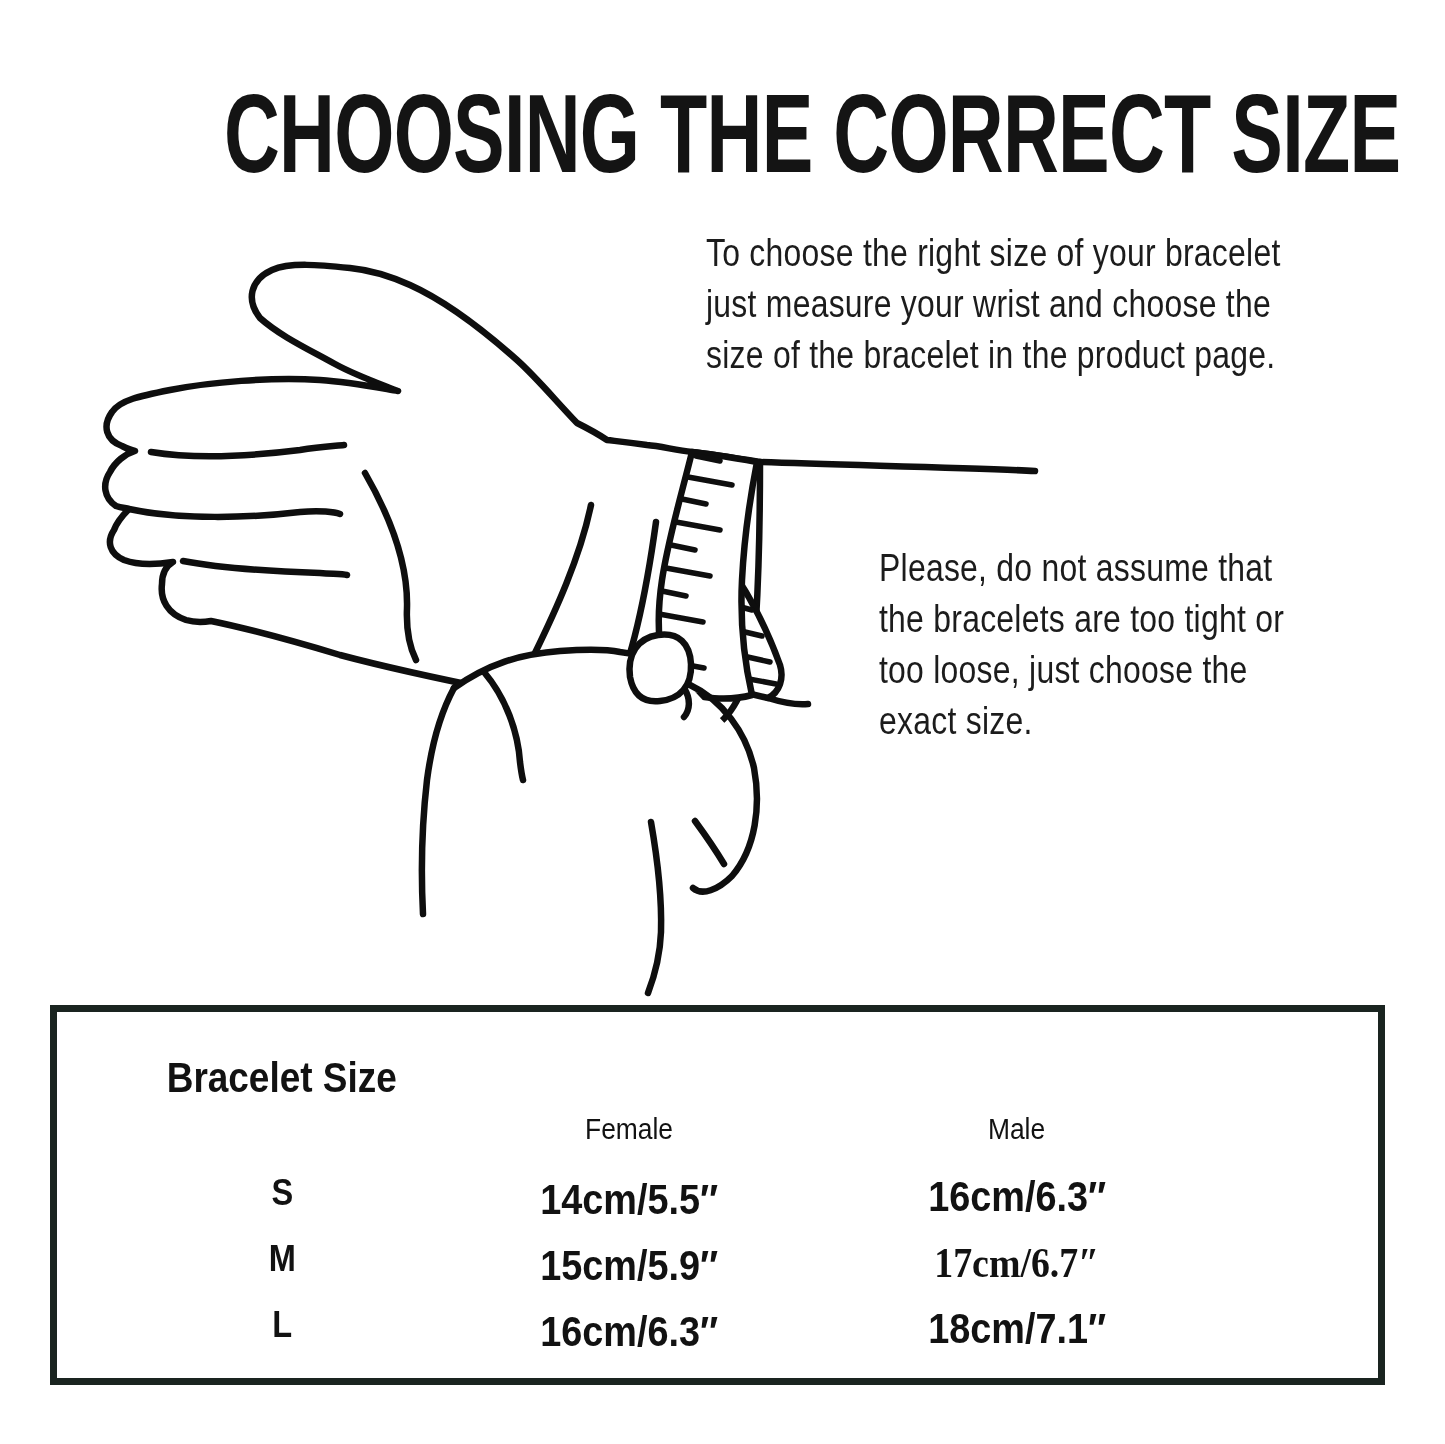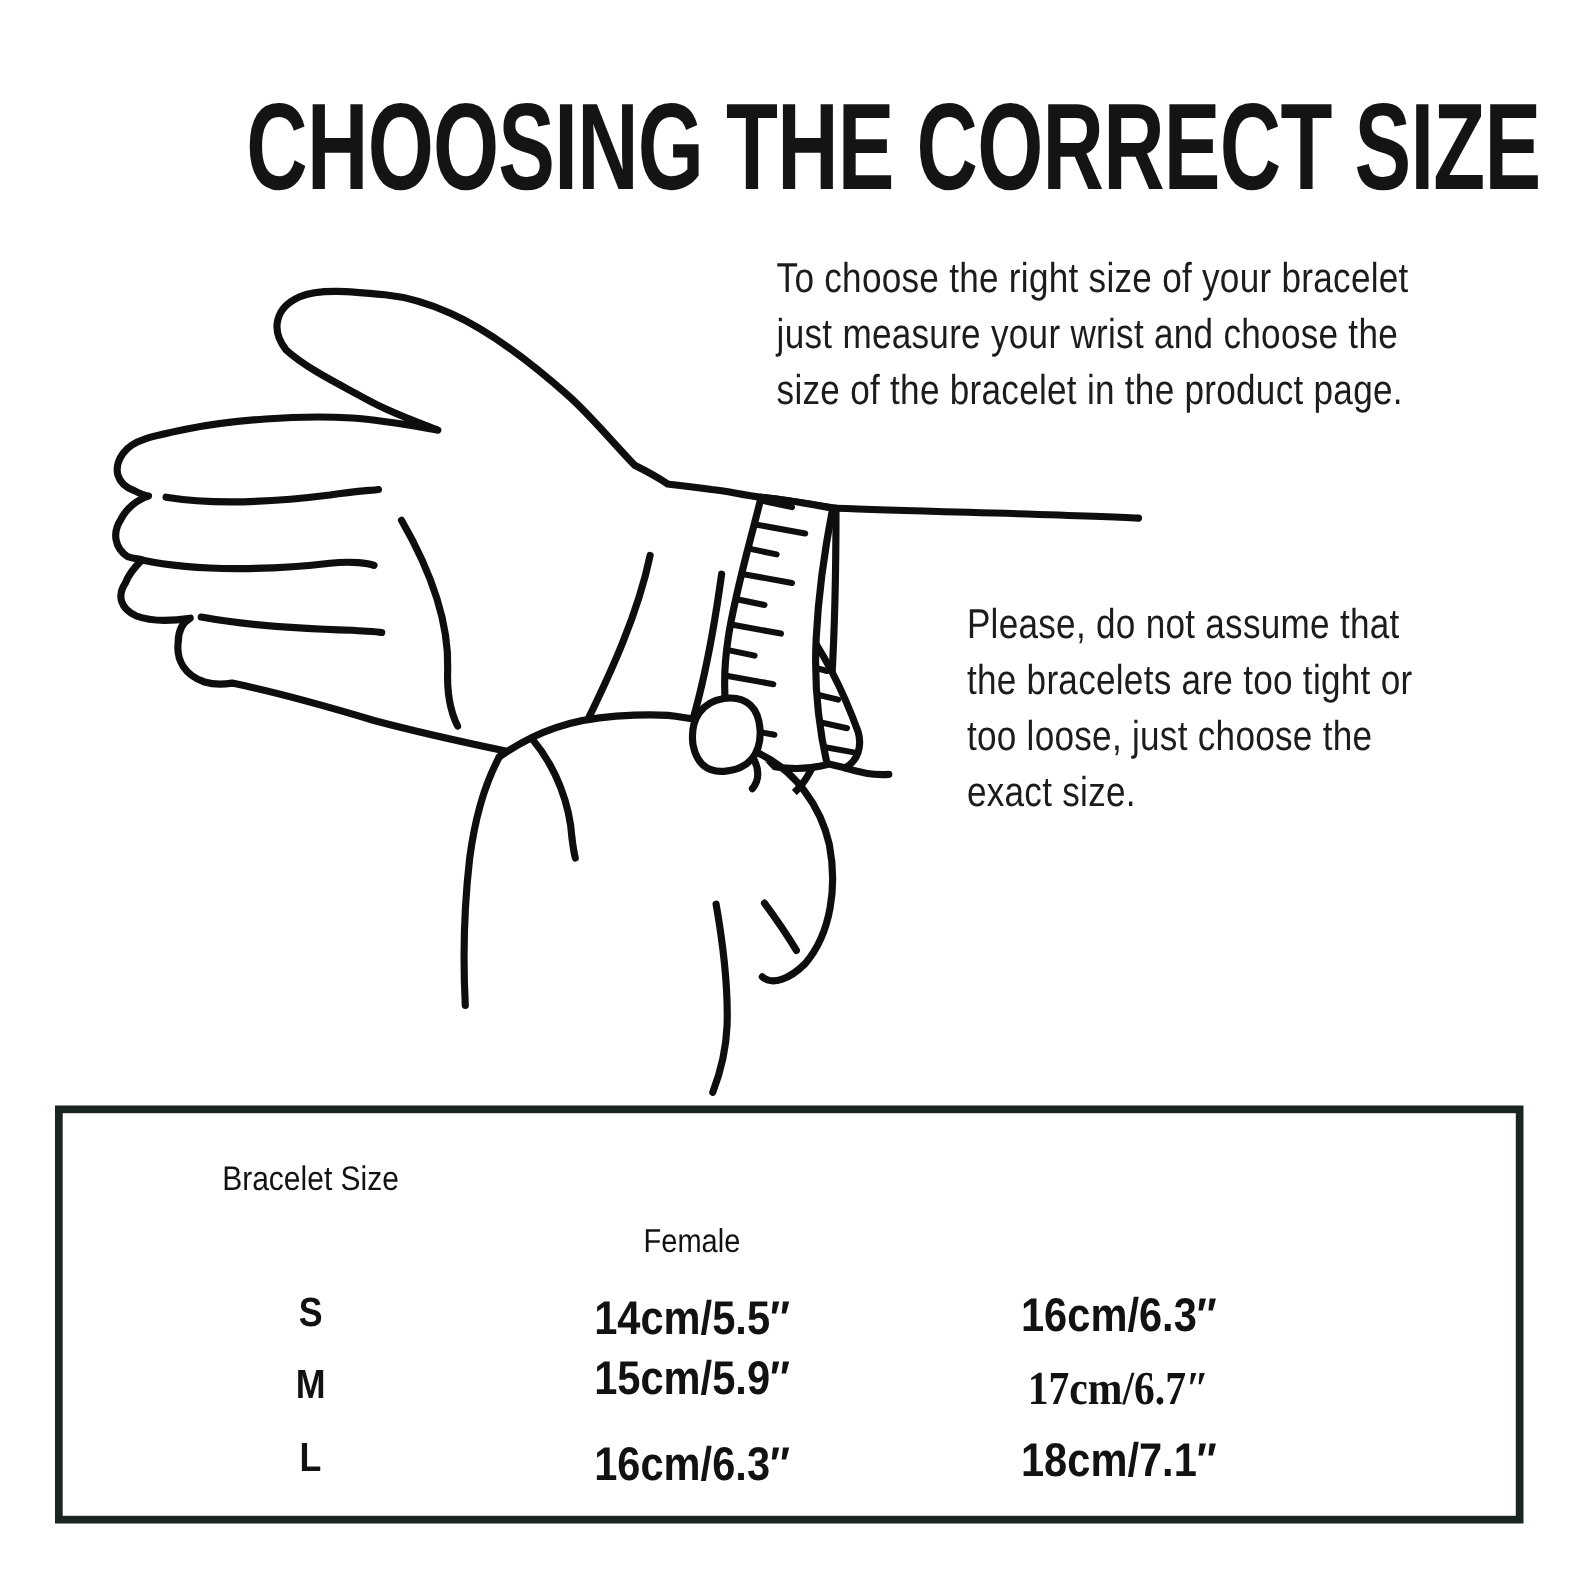--- a/index.html
+++ b/index.html
@@ -16,21 +16,21 @@
     transform:scaleX(0.84);transform-origin:top left;white-space:nowrap;letter-spacing:0.3px;}
   #intro{top:228px;left:706px;}
   #note{top:543px;left:879px;}
   .illus{position:absolute;left:50px;top:240px;width:1000px;height:780px;}
   .size-box{
     position:absolute;left:50px;top:1005px;width:1335px;height:380px;
     border:7px solid #1a2420;box-sizing:border-box;background:#ffffff;
   }
   .cell{position:absolute;text-align:center;white-space:nowrap;color:#121212;}
   .cell > span{display:inline-block;transform:scaleX(0.88);transform-origin:50% 50%;}
-  .hdr{font-size:31px;font-weight:normal;text-align:center;}
+  .hdr{font-size:42px;font-weight:bold;text-align:center;}
   .sub{font-size:30px;font-weight:normal;}
   .sz{font-size:37px;font-weight:bold;}
   .val{font-size:43px;font-weight:bold;}
 </style>
 </head>
 <body>
 
 <div class="title">CHOOSING THE CORRECT SIZE</div>
 
 <div class="para" id="intro">
@@ -135,29 +135,30 @@
 
   <path fill="#ffffff" d="
     M 580,437 C 577,414 588,398 608,395 C 629,392 640,404 641,424
     C 642,446 630,459 610,461 C 592,463 583,453 580,437 Z"></path>
 </svg>
 
 <div class="size-box">
   <div class="cell hdr" style="left:25px;top:42px;width:400px;"><span>Bracelet Size</span></div>
 
   <div class="cell sub" style="left:372px;top:100px;width:400px;"><span>Female</span></div>
+  <div class="cell sub" style="left:760px;top:100px;width:400px;"><span>Male</span></div>
 
   <div>
     <div class="cell sz" style="left:25px;top:160px;width:400px;"><span>S</span></div>
     <div class="cell val" style="left:372px;top:163px;width:400px;"><span>14cm/5.5″</span></div>
     <div class="cell val" style="left:760px;top:160px;width:400px;"><span>16cm/6.3″</span></div>
   </div>
   <div>
     <div class="cell sz" style="left:25px;top:226px;width:400px;"><span>M</span></div>
-    <div class="cell val" style="left:372px;top:217px;width:400px;"><span>15cm/5.9″</span></div>
+    <div class="cell val" style="left:372px;top:229px;width:400px;"><span>15cm/5.9″</span></div>
     <div class="cell val" style="left:760px;top:226px;width:400px;font-family:Liberation Serif, serif;"><span>17cm/6.7″</span></div>
   </div>
   <div>
     <div class="cell sz" style="left:25px;top:292px;width:400px;"><span>L</span></div>
     <div class="cell val" style="left:372px;top:295px;width:400px;"><span>16cm/6.3″</span></div>
     <div class="cell val" style="left:760px;top:292px;width:400px;text-decoration:underline;"><span>18cm/7.1″</span></div>
   </div>
 </div>
 
 </body></html>

